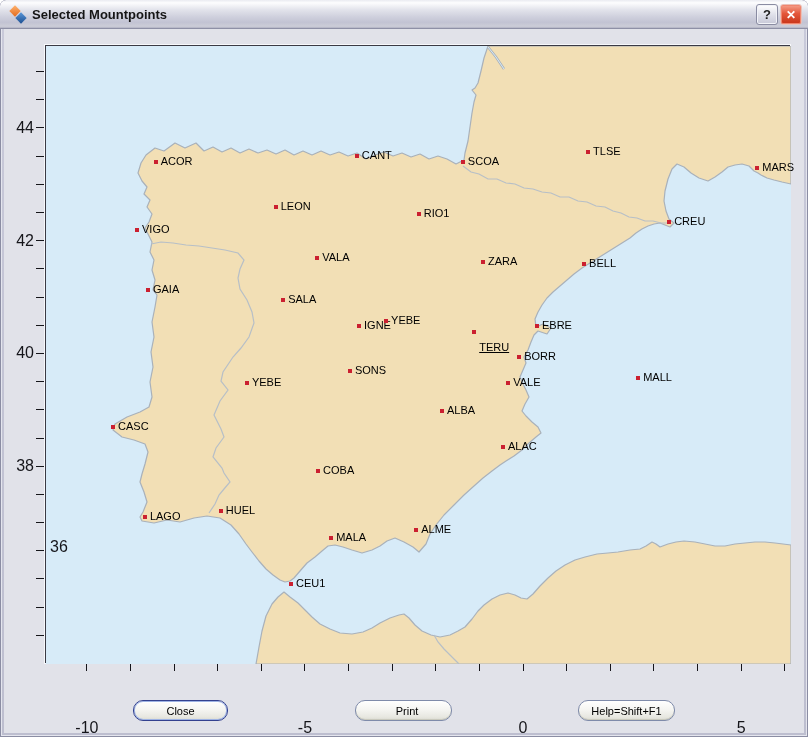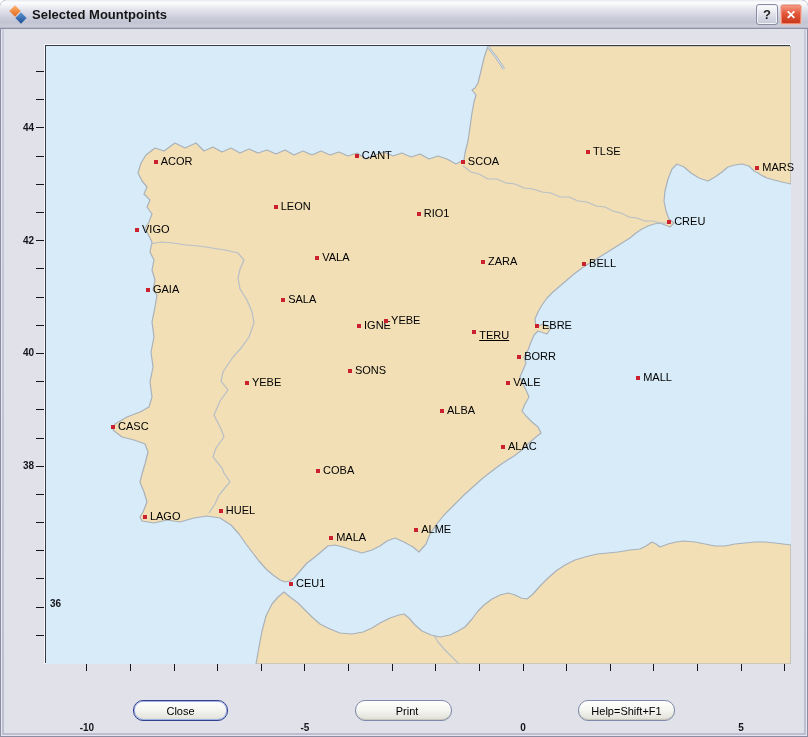--- a/index.html
+++ b/index.html
@@ -31,21 +31,21 @@
   .tb-close{left:780px;border:1px solid #e9c0b8;background:linear-gradient(180deg,#f5a08c 0%,#e4573a 45%,#cc3a1e 90%);color:#fff;box-shadow:inset 0 0 0 1px #f0856e;font-size:12px;}
   .client{position:absolute;left:4px;top:29px;width:800px;height:704px;background:#e1e2e9;}
   .plot{
     position:absolute;left:45px;top:45px;width:745px;height:618px;
     border:1px solid var(--frame);
     box-shadow:0 0 0 1px #f7f8fb;
     background:var(--sea);
   }
   .plot svg{display:block;}
   .tick{position:absolute;background:#15151a;}
-  .tick-label{position:absolute;font-size:10px;color:#15151a;line-height:14px;font-weight:bold;}
+  .tick-label{position:absolute;font-size:16px;color:#15151a;line-height:14px;}
   .xlab{width:44px;text-align:center;margin-top:48px;}
   .ylab{width:30px;text-align:right;}
   .station-marker{position:absolute;width:4px;height:4px;background:var(--marker);}
   .station-label{position:absolute;font-size:11px;color:#000;line-height:13px;white-space:nowrap;}
   .btn{
     position:absolute;top:700px;height:21px;border-radius:10px;
     border:1px solid #7f8baa;
     background:linear-gradient(180deg,#ffffff 0%,#f5f5f2 45%,#e7e7e0 85%,#d9d9d0 100%);
     box-shadow:inset 0 -1px 0 #c9c9bd;
     font-family:"Liberation Sans",sans-serif;font-size:11px;color:#000;
@@ -138,21 +138,21 @@
       <div class="tick" style="left: 566.174px; top: 664px; width: 1px; height: 7px;"></div>
       <div class="tick" style="left: 609.793px; top: 664px; width: 1px; height: 7px;"></div>
       <div class="tick" style="left: 653.411px; top: 664px; width: 1px; height: 7px;"></div>
       <div class="tick" style="left: 697.029px; top: 664px; width: 1px; height: 7px;"></div>
       <div class="tick" style="left: 740.648px; top: 664px; width: 1px; height: 7px;"></div>
       <div class="tick-label xlab" style="left: 719.148px; top: 673px;">5</div>
       <div class="tick" style="left: 784.266px; top: 664px; width: 1px; height: 7px;"></div>
       <div class="tick" style="left: 36px; top: 634.87px; width: 8px; height: 1px;"></div>
       <div class="tick" style="left: 36px; top: 606.677px; width: 8px; height: 1px;"></div>
       <div class="tick" style="left: 36px; top: 578.484px; width: 8px; height: 1px;"></div>
-      <div class="tick-label ylab" style="left: 4px; top: 597px; padding-left: 46px;">36</div>
+      <div class="tick-label ylab" style="left: 4px; top: 540px; padding-left: 46px;">36</div>
       <div class="tick" style="left: 36px; top: 550.29px; width: 8px; height: 1px;"></div>
       <div class="tick" style="left: 36px; top: 522.097px; width: 8px; height: 1px;"></div>
       <div class="tick" style="left: 36px; top: 493.903px; width: 8px; height: 1px;"></div>
       <div class="tick" style="left: 36px; top: 465.71px; width: 8px; height: 1px;"></div>
       <div class="tick-label ylab" style="left: 4px; top: 459.21px;">38</div>
       <div class="tick" style="left: 36px; top: 437.516px; width: 8px; height: 1px;"></div>
       <div class="tick" style="left: 36px; top: 409.323px; width: 8px; height: 1px;"></div>
       <div class="tick" style="left: 36px; top: 381.13px; width: 8px; height: 1px;"></div>
       <div class="tick" style="left: 36px; top: 352.936px; width: 8px; height: 1px;"></div>
       <div class="tick-label ylab" style="left: 4px; top: 346.436px;">40</div>
@@ -198,21 +198,21 @@
       <div class="station-label" style="left: 152.939px; top: 282.719px;">GAIA</div>
       <div class="station-marker" style="left: 281.156px; top: 297.869px;"></div>
       <div class="station-label" style="left: 288.156px; top: 292.869px;">SALA</div>
       <div class="station-marker" style="left: 357.052px; top: 323.807px;"></div>
       <div class="station-label" style="left: 364.052px; top: 318.807px;">IGNE</div>
       <div class="station-marker" style="left: 384.095px; top: 318.732px;"></div>
       <div class="station-label" style="left: 391.095px; top: 313.732px;">YEBE</div>
       <div class="station-marker" style="left: 535.014px; top: 323.807px;"></div>
       <div class="station-label" style="left: 542.014px; top: 318.807px;">EBRE</div>
       <div class="station-marker" style="left: 472.204px; top: 330.009px;"></div>
-      <div class="station-label" style="left: 479.204px; top: 329px; text-decoration: underline;">TERU</div>
+      <div class="station-label" style="left: 479.204px; top: 341px; text-decoration: underline;">TERU</div>
       <div class="station-marker" style="left: 517.131px; top: 354.819px;"></div>
       <div class="station-label" style="left: 524.131px; top: 349.819px;">BORR</div>
       <div class="station-marker" style="left: 347.892px; top: 368.916px;"></div>
       <div class="station-label" style="left: 354.892px; top: 363.916px;">SONS</div>
       <div class="station-marker" style="left: 244.953px; top: 380.757px;"></div>
       <div class="station-label" style="left: 251.953px; top: 375.757px;">YEBE</div>
       <div class="station-marker" style="left: 506.226px; top: 380.757px;"></div>
       <div class="station-label" style="left: 513.226px; top: 375.757px;">VALE</div>
       <div class="station-marker" style="left: 636.208px; top: 375.682px;"></div>
       <div class="station-label" style="left: 643.208px; top: 370.682px;">MALL</div>

